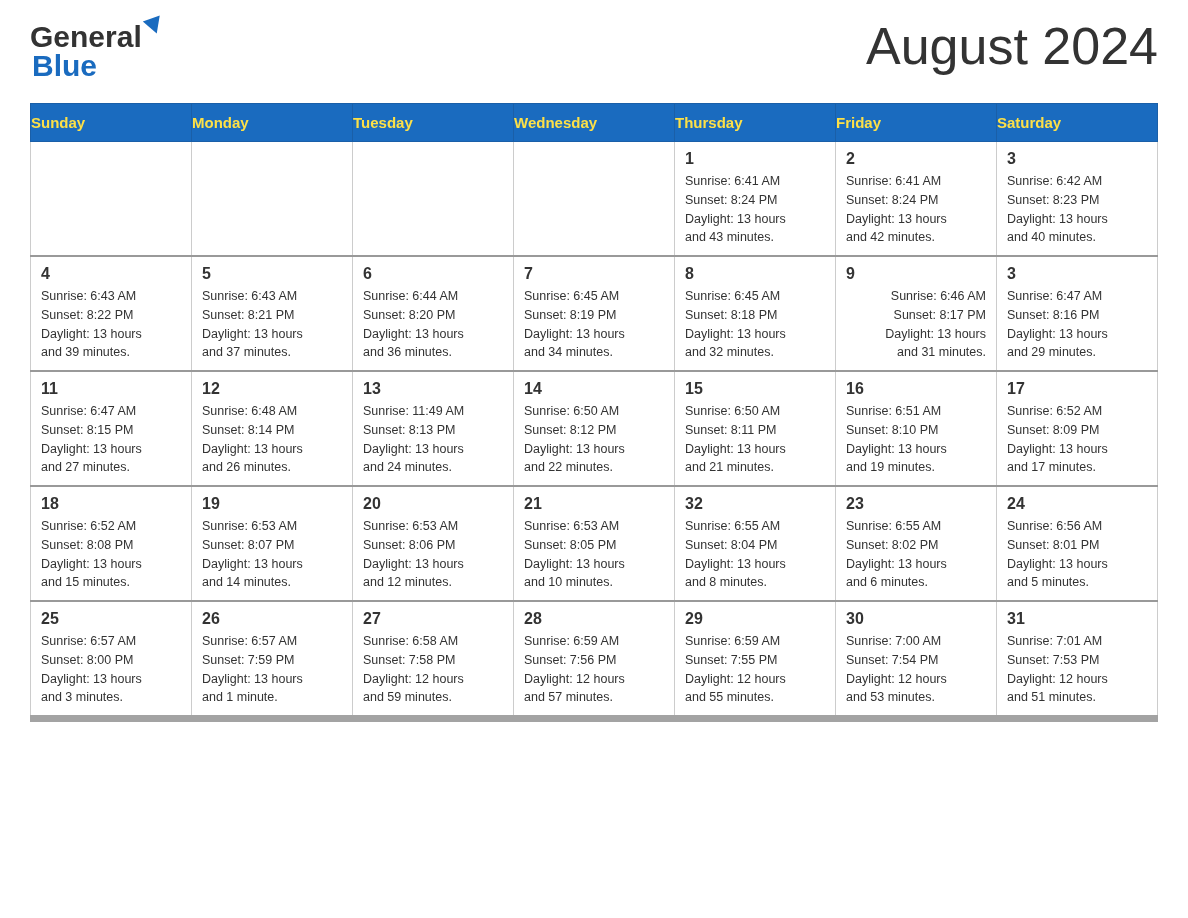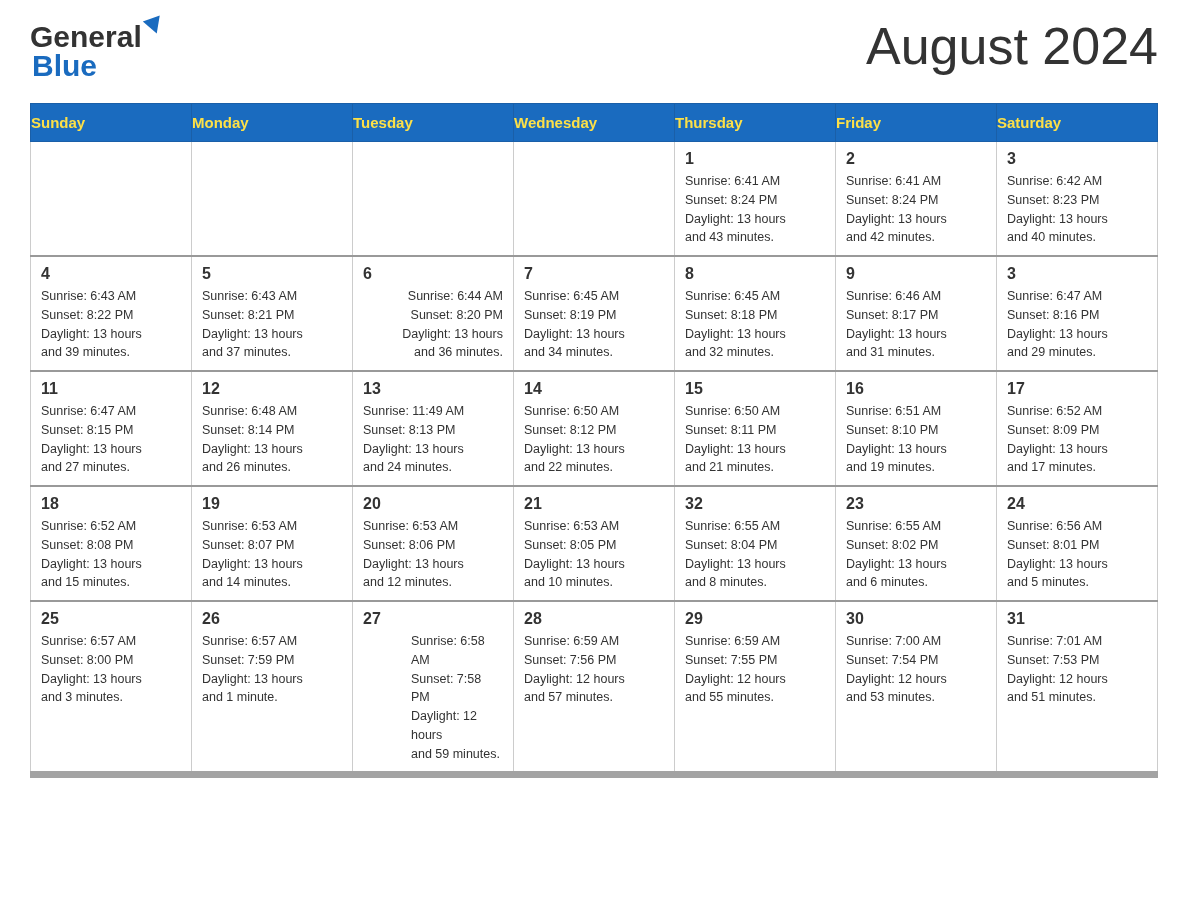--- a/index.html
+++ b/index.html
@@ -144,42 +144,42 @@
         </td>
         <td>
           <span class="day-number">5</span>
           <div class="day-info" style="white-space: pre-line;">Sunrise: 6:43 AM
 Sunset: 8:21 PM
 Daylight: 13 hours
 and 37 minutes.</div>
         </td>
         <td>
           <span class="day-number">6</span>
-          <div class="day-info" style="white-space: pre-line; text-align: right;">Sunrise: 6:44 AM
+          <div class="day-info" style="white-space: pre-line;">Sunrise: 6:44 AM
 Sunset: 8:20 PM
 Daylight: 13 hours
 and 36 minutes.</div>
         </td>
         <td>
           <span class="day-number">7</span>
           <div class="day-info" style="white-space: pre-line;">Sunrise: 6:45 AM
 Sunset: 8:19 PM
 Daylight: 13 hours
 and 34 minutes.</div>
         </td>
         <td>
           <span class="day-number">8</span>
           <div class="day-info" style="white-space: pre-line;">Sunrise: 6:45 AM
 Sunset: 8:18 PM
 Daylight: 13 hours
 and 32 minutes.</div>
         </td>
         <td>
           <span class="day-number">9</span>
-          <div class="day-info" style="white-space: pre-line;">Sunrise: 6:46 AM
+          <div class="day-info" style="white-space: pre-line; text-align: right;">Sunrise: 6:46 AM
 Sunset: 8:17 PM
 Daylight: 13 hours
 and 31 minutes.</div>
         </td>
         <td>
           <span class="day-number">3</span>
           <div class="day-info" style="white-space: pre-line;">Sunrise: 6:47 AM
 Sunset: 8:16 PM
 Daylight: 13 hours
 and 29 minutes.</div>
@@ -297,21 +297,21 @@
         </td>
         <td>
           <span class="day-number">26</span>
           <div class="day-info" style="white-space: pre-line;">Sunrise: 6:57 AM
 Sunset: 7:59 PM
 Daylight: 13 hours
 and 1 minute.</div>
         </td>
         <td>
           <span class="day-number">27</span>
-          <div class="day-info" style="white-space: pre-line; margin-left: 48px;">Sunrise: 6:58 AM
+          <div class="day-info" style="white-space: pre-line;">Sunrise: 6:58 AM
 Sunset: 7:58 PM
 Daylight: 12 hours
 and 59 minutes.</div>
         </td>
         <td>
           <span class="day-number">28</span>
           <div class="day-info" style="white-space: pre-line;">Sunrise: 6:59 AM
 Sunset: 7:56 PM
 Daylight: 12 hours
 and 57 minutes.</div>

